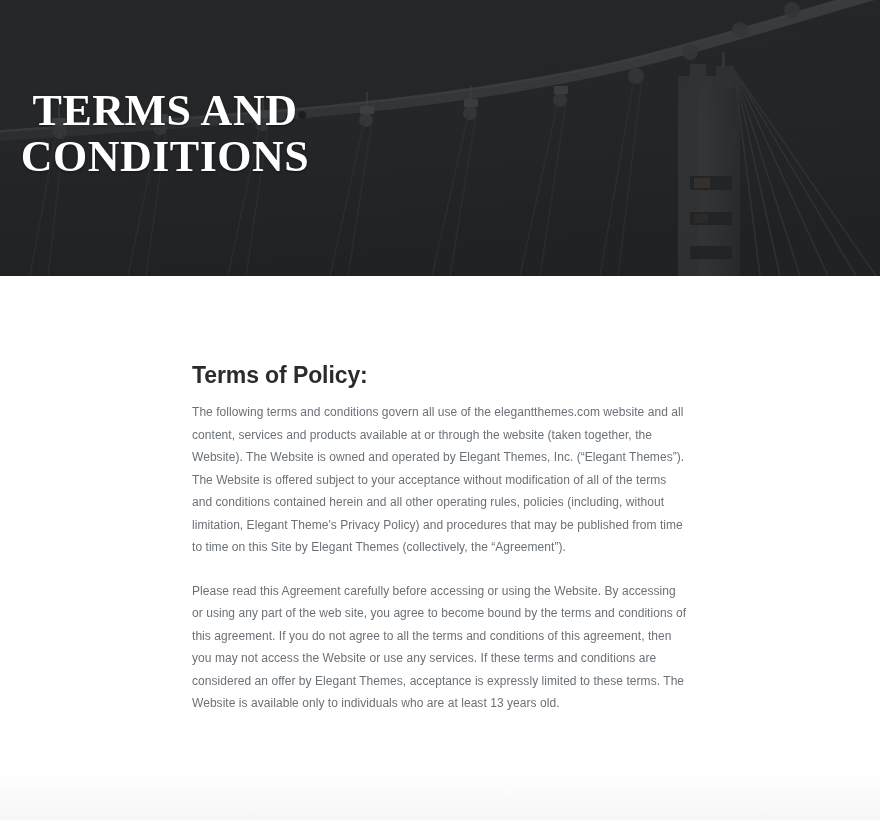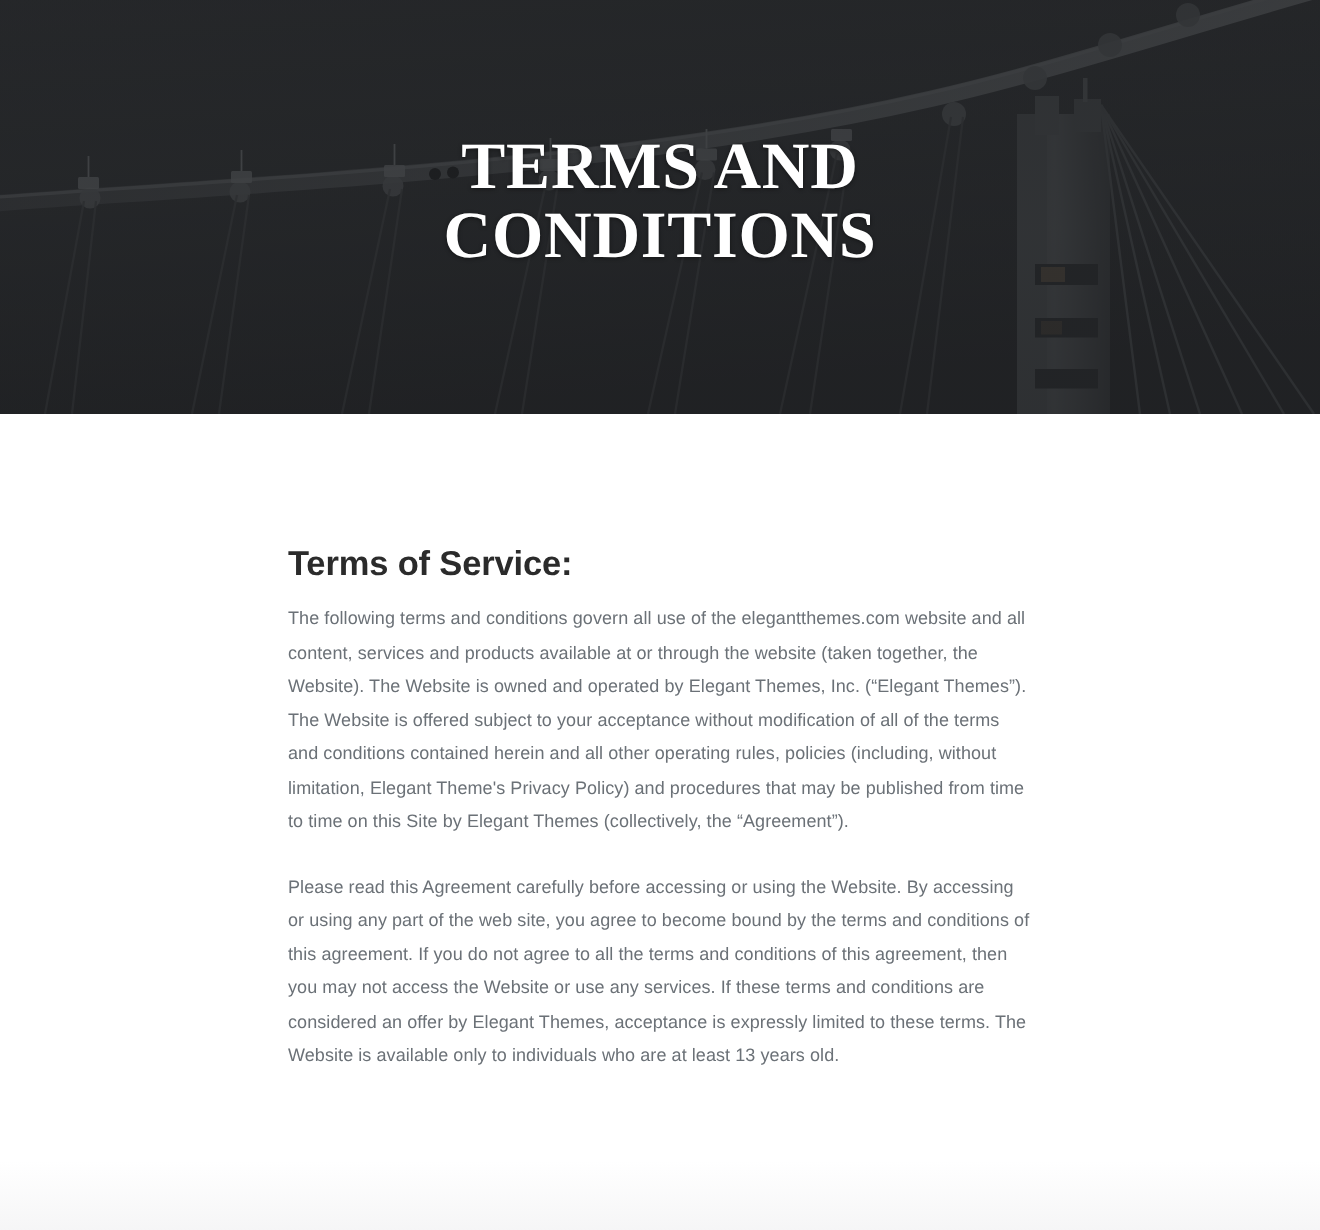--- a/index.html
+++ b/index.html
@@ -43,21 +43,20 @@
     inset:0;
     background:linear-gradient(180deg, rgba(28,29,31,0.62) 0%, rgba(28,29,31,0.55) 55%, rgba(28,29,31,0.60) 100%);
     pointer-events:none;
   }
 
   .hero-inner {
     position:absolute;
     inset:0;
     display:flex;
     align-items:center;
-    justify-content:center;
     padding-bottom:8px;
   }
 
   .hero-title {
     font-family:"Liberation Serif", "DejaVu Serif", serif;
     font-weight:700;
     font-size:44px;
     line-height:46px;
     letter-spacing:0.5px;
     color:#ffffff;
@@ -218,21 +217,21 @@
     <div class="hero-overlay"></div>
 
     <div class="hero-inner">
       <h1 class="hero-title">TERMS AND CONDITIONS</h1>
     </div>
   </header>
 
   <main class="content">
     <div class="content-inner">
 
-      <h2 class="section-heading">Terms of Service:</h2>
+      <h2 class="section-heading">Terms of Policy:</h2>
 
       <p class="body-text">The following terms and conditions govern all use of the elegantthemes.com website and all content, services and products available at or through the website (taken together, the Website). The Website is owned and operated by Elegant Themes, Inc. (“Elegant Themes”). The Website is offered subject to your acceptance without modification of all of the terms and conditions contained herein and all other operating rules, policies (including, without limitation, Elegant Theme's Privacy Policy) and procedures that may be published from time to time on this Site by Elegant Themes (collectively, the “Agreement”).</p>
 
       <p class="body-text">Please read this Agreement carefully before accessing or using the Website. By accessing or using any part of the web site, you agree to become bound by the terms and conditions of this agreement. If you do not agree to all the terms and conditions of this agreement, then you may not access the Website or use any services. If these terms and conditions are considered an offer by Elegant Themes, acceptance is expressly limited to these terms. The Website is available only to individuals who are at least 13 years old.</p>
 
     </div>
   </main>
 
   <div class="bottom-fade"></div>
 </div>

